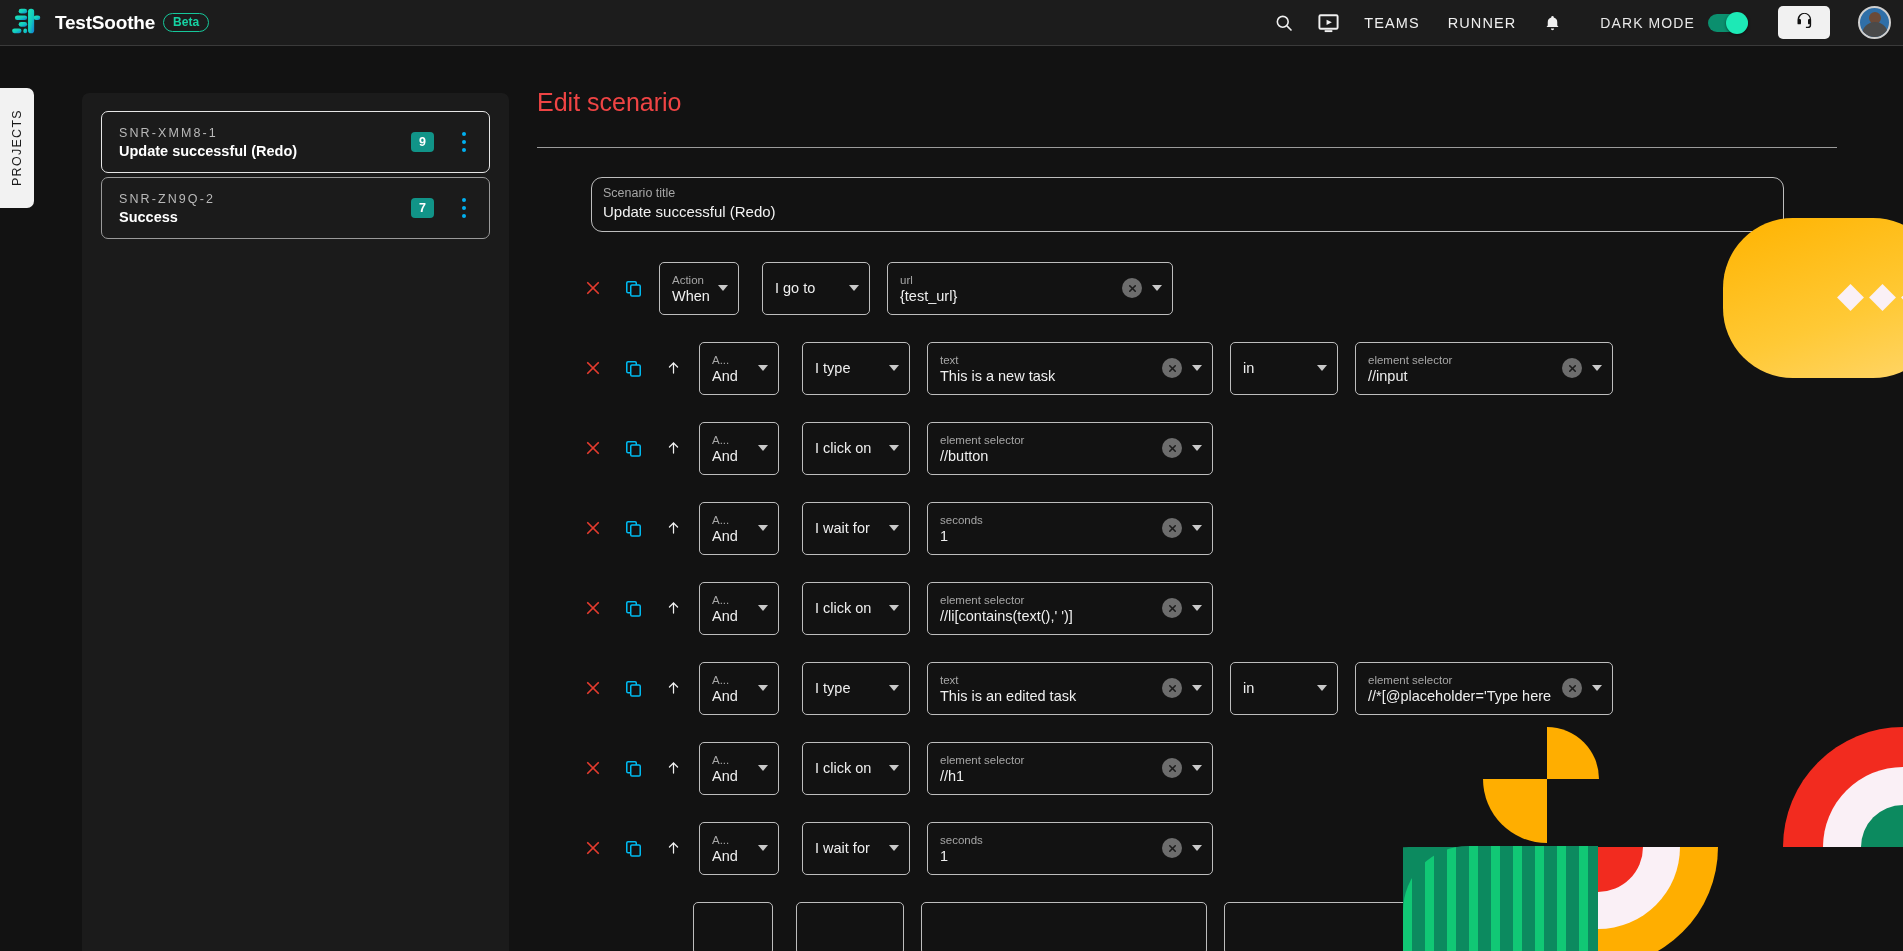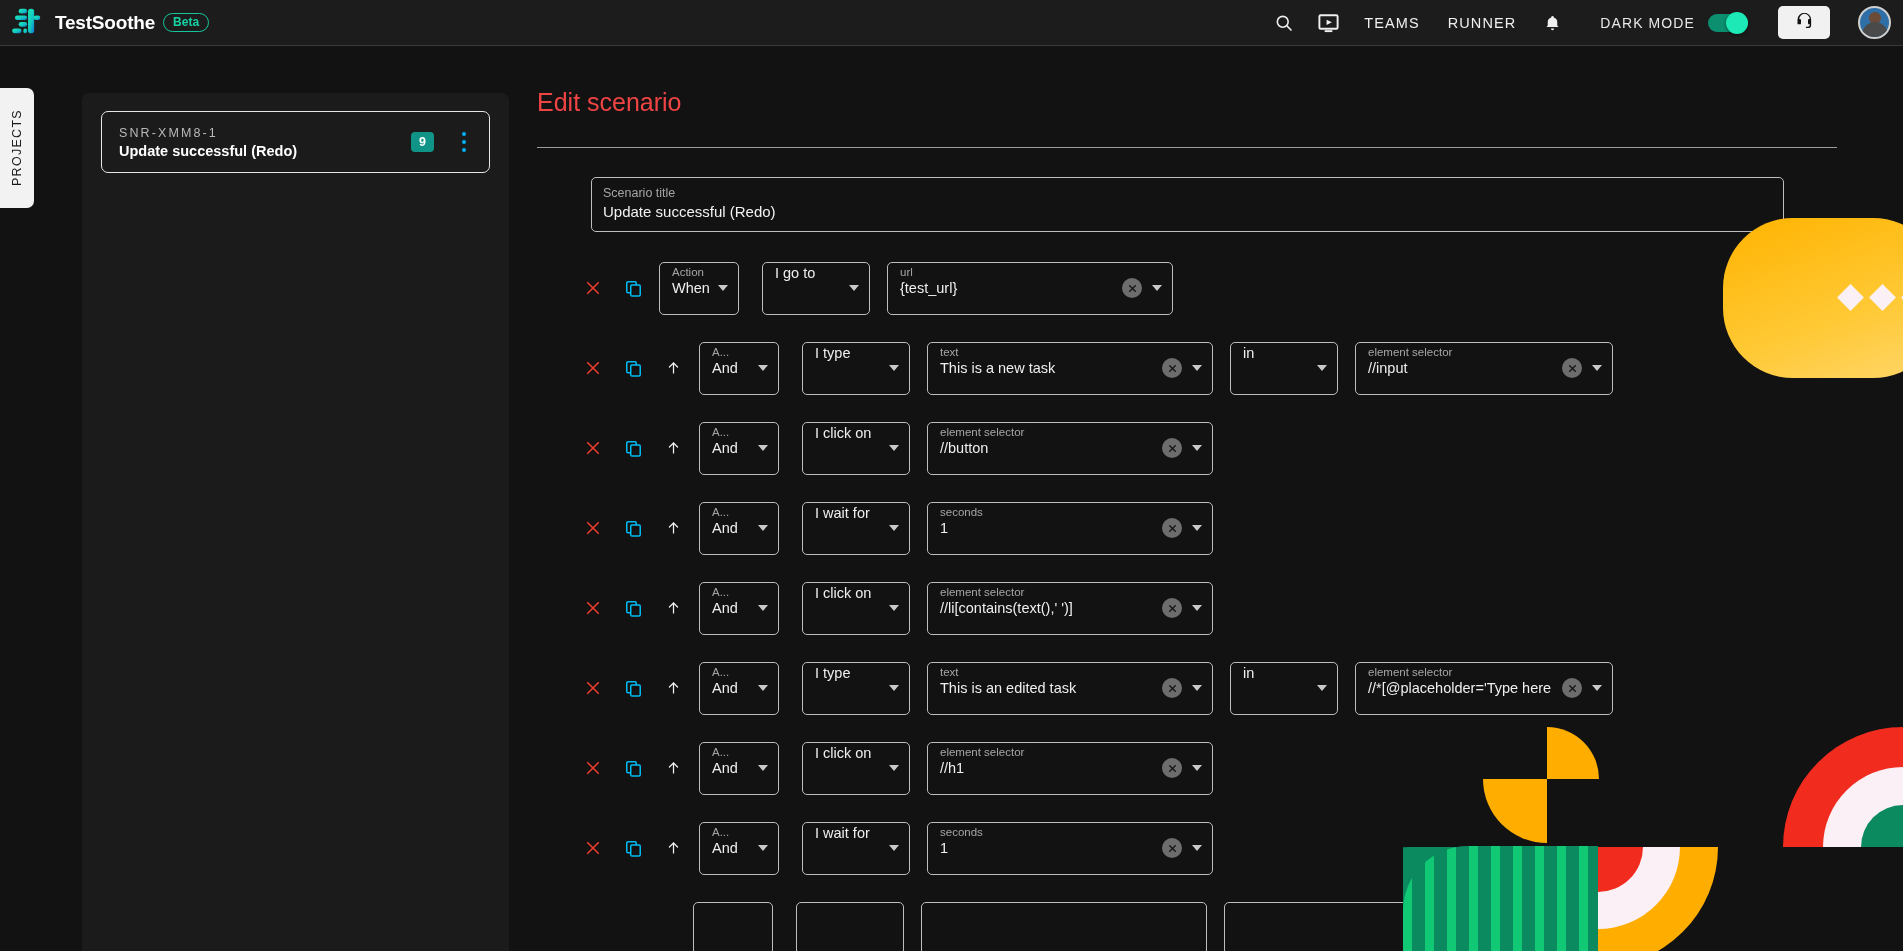--- a/index.html
+++ b/index.html
@@ -150,40 +150,40 @@
     font-size: 25px; color: #ef4444; font-weight: 400;
     margin-left: 11px;
   }
   .editor-rule {
     margin-top: 30px; margin-left: 11px;
     width: 1300px; height: 1px; background: #9b9b9b;
   }
   .title-field {
     margin-top: 29px; margin-left: 65px;
     width: 1193px; height: 55px;
-    border: 1.3px solid #bdbdbd; border-radius: 5px;
+    border: 1.3px solid #bdbdbd; border-radius: 11px;
     padding: 8px 14px 0 11px;
     position: relative;
   }
   .fld-label { font-size: 12.5px; color: #a6a6a6; line-height: 15px; }
   .fld-value { font-size: 15px; color: #f2f2f2; margin-top: 2px; }
 
   
   .rows { margin-top: 16px; }
   .row {
     display: flex; align-items: center; height: 80px;
   }
   .row-icon {
     display: flex; align-items: center; justify-content: center;
     cursor: pointer; flex: none;
   }
   .ctl {
     position: relative; border: 1.2px solid #bdbdbd; border-radius: 5px;
     height: 53px; background: transparent; cursor: pointer;
-    display: flex; flex-direction: column; justify-content: flex-start;
+    display: flex; flex-direction: column; justify-content: center;
     padding: 0 12px;
     flex: none;
   }
   .ctl.labeled { padding-top: 2px; }
   .ctl .lbl {
     font-size: 11.5px; color: #a6a6a6; line-height: 14px;
     white-space: nowrap; overflow: hidden; text-overflow: ellipsis;
     max-width: 100%;
   }
   .ctl .val {
@@ -304,20 +304,32 @@
           <div class="sc-code">SNR-XMM8-1</div>
           <div class="sc-name">Update successful (Redo)</div>
         </div>
         <div class="sc-badge">9</div>
         <div class="kebab">
           <i></i>
           <i></i>
           <i></i>
         </div>
       </div>
+      <div class="scenario-card dim">
+        <div class="sc-card-texts">
+          <div class="sc-code">SNR-ZN9Q-2</div>
+          <div class="sc-name">Success</div>
+        </div>
+        <div class="sc-badge">7</div>
+        <div class="kebab">
+          <i></i>
+          <i></i>
+          <i></i>
+        </div>
+      </div>
     </div>
 </div>
 
 <div class="editor">
   <div class="editor-title">Edit scenario</div>
   <div class="editor-rule"></div>
 
   <div class="title-field">
     <div class="fld-label">Scenario title</div>
     <div class="fld-value">Update successful (Redo)</div>

